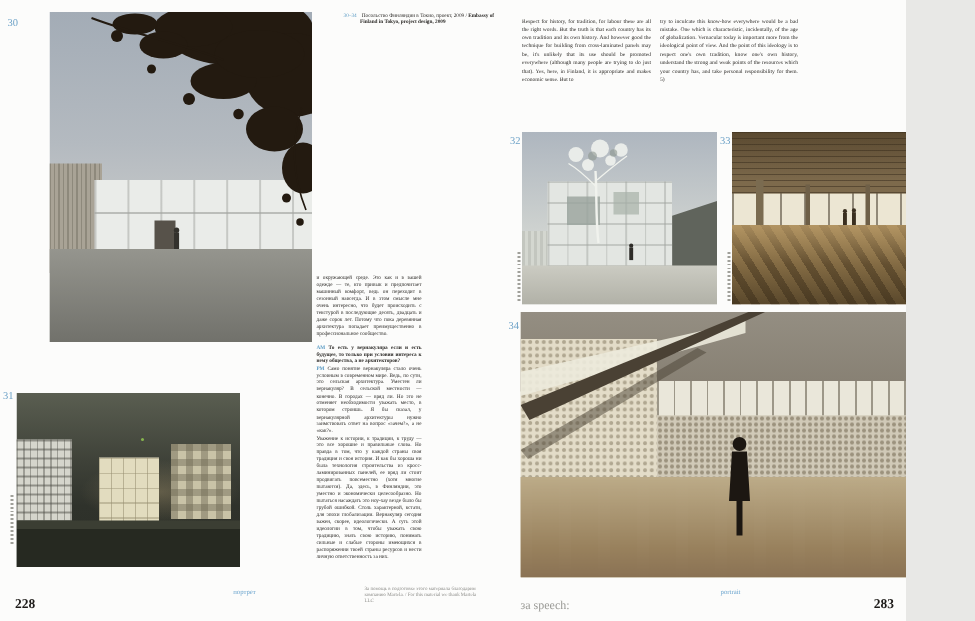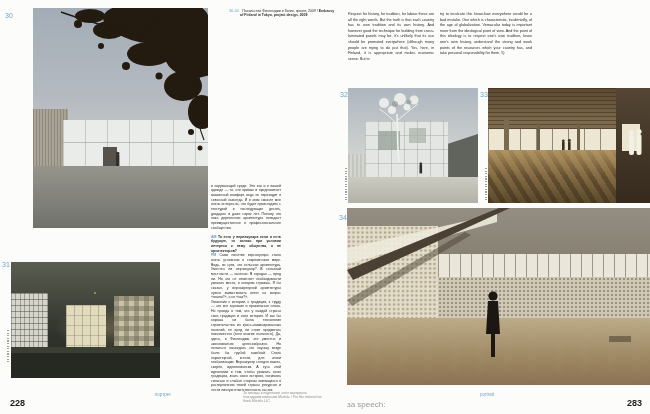--- a/index.html
+++ b/index.html
@@ -1,17 +1,17 @@
 <!DOCTYPE html>
 <html><head>
 <meta charset="utf-8">
 <style>
   html,body{margin:0;padding:0;background:#e8e8e6;}
-  .spread{position:relative;width:650px;height:414px;background:#fcfcfb;overflow:hidden;
-          font-family:Liberation Sans, sans-serif;color:#2b2926;}
+  .spread{position:relative;width:604px;height:414px;background:#fcfcfb;overflow:hidden;
+          font-family:Liberation Serif, serif;color:#2b2926;}
   figure{margin:0;position:absolute;overflow:hidden;}
   figure .lay{position:absolute;}
   figure svg.ov{position:absolute;inset:0;width:100%;height:100%;}
 
   
   .sc{transform:scale(.5);transform-origin:0 0;}
   .sc-r{transform:scale(.5);transform-origin:100% 0;}
 
   
   #fig30{left:33px;top:8px;width:175px;height:220px;}

